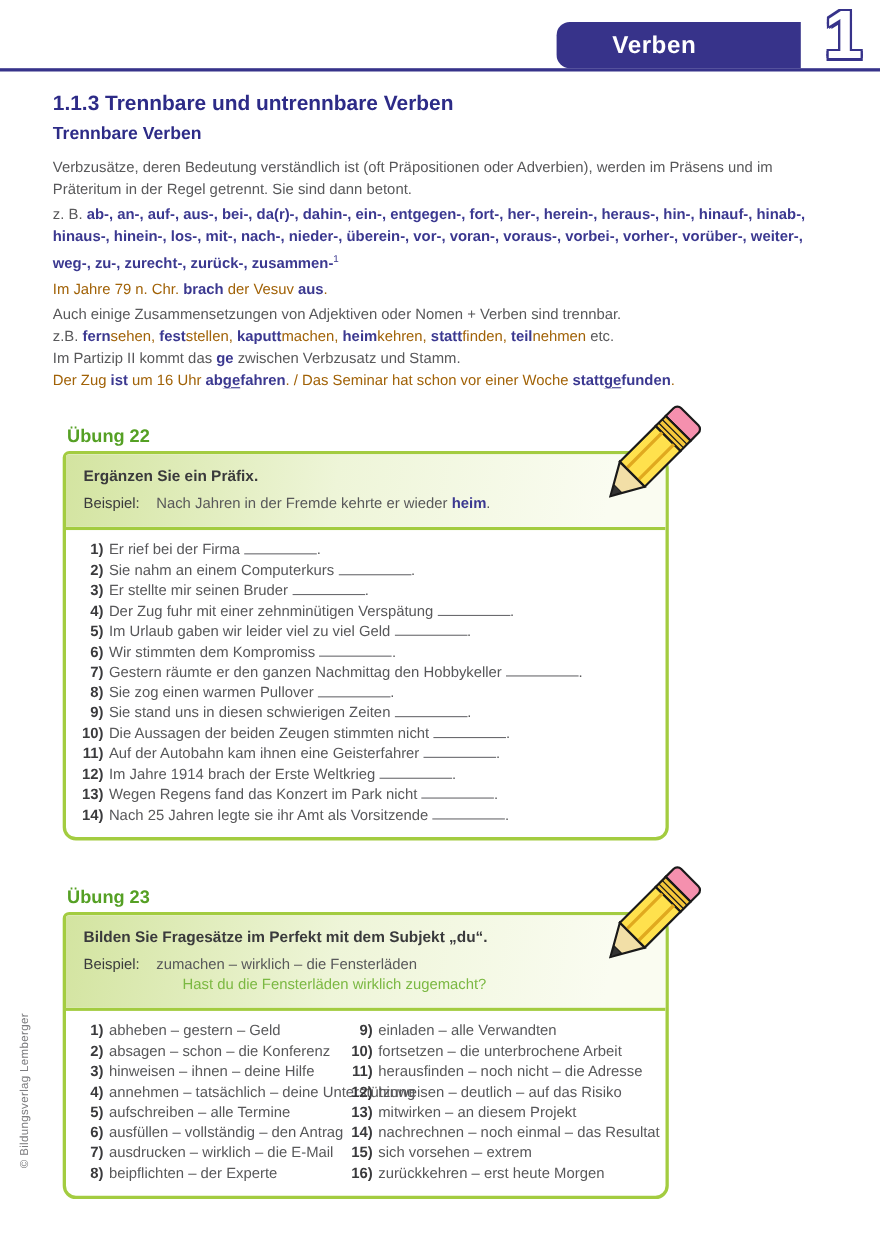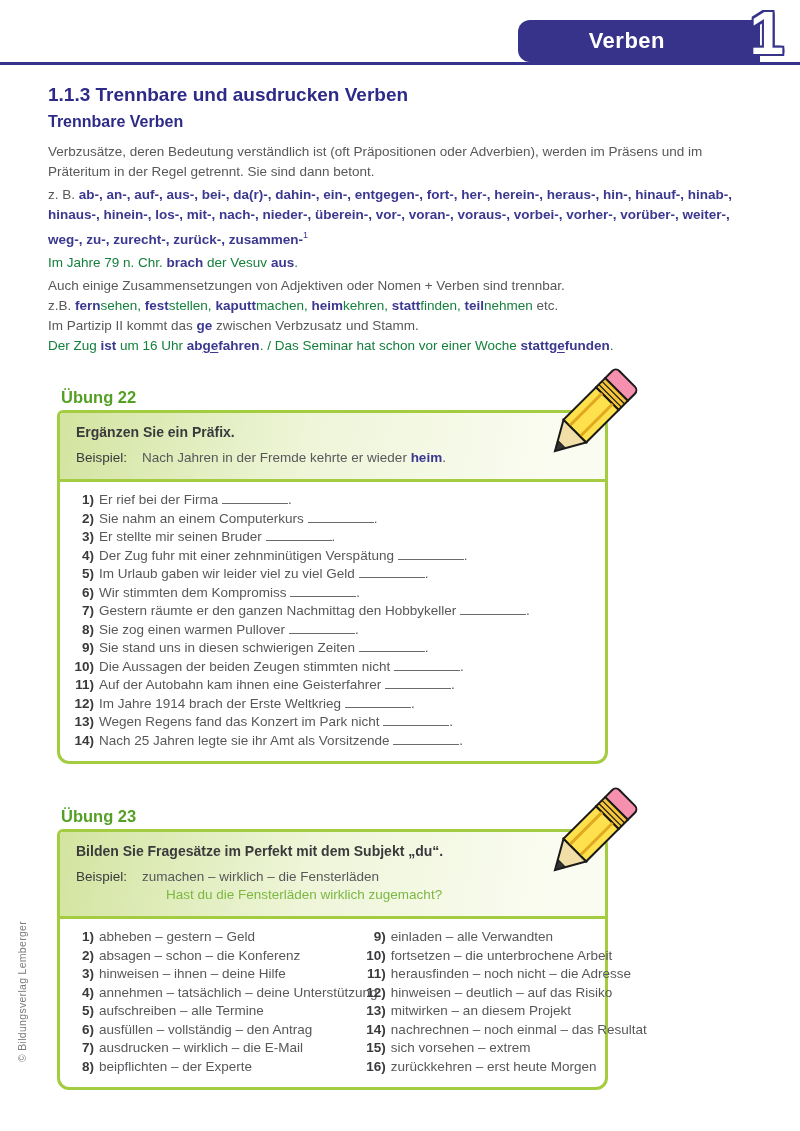--- a/index.html
+++ b/index.html
@@ -2,36 +2,36 @@
 <html><head>
 <meta charset="utf-8">
 <style>
   html,body{margin:0;padding:0;background:#e8e8e8;}
   .page{
     position:relative;width:800px;height:1131px;background:#ffffff;overflow:hidden;
     font-family:"Liberation Sans","DejaVu Sans",sans-serif;
     -webkit-font-smoothing:antialiased;
   }
   
-  .header-tab{position:absolute;left:518px;top:20px;width:242px;height:42px;
+  .header-tab{position:absolute;left:506px;top:20px;width:222px;height:42px;
     background:#37338a;border-radius:12px 0 0 12px;}
   .tab-label{position:absolute;right:95px;top:8px;font-size:22px;font-weight:bold;color:#fff;letter-spacing:.5px;}
   .unit-number{position:absolute;right:16px;top:2px;font-size:62px;line-height:62px;font-weight:bold;color:#fff;
     text-shadow:2px 0 0 #37338a,-2px 0 0 #37338a,0 2px 0 #37338a,0 -2px 0 #37338a,
                 2px 2px 0 #37338a,-2px 2px 0 #37338a,2px -2px 0 #37338a,-2px -2px 0 #37338a;}
   .header-rule{position:absolute;left:0;top:62px;width:800px;height:3px;background:#37338a;}
 
   
   .content{position:absolute;left:48px;top:84px;width:708px;}
   .title{font-size:19px;font-weight:bold;color:#2d2b87;margin:0 0 7px;}
   .subtitle{font-size:16px;font-weight:bold;color:#2d2b87;margin:0 0 11px;}
   .para,.line{font-size:13.5px;line-height:20px;color:#58585a;margin:0;}
   .mt3{margin-top:3px;}
   .run-g{color:#58585a;}
-  .run-p{color:#15803d;}
+  .run-p{color:#a16207;}
   .run-pb{color:#3b3890;font-weight:bold;}
   .run-pbu{color:#3b3890;font-weight:bold;text-decoration:underline;text-decoration-thickness:1px;text-underline-offset:2px;}
   .run-sup{color:#3b3890;font-size:9px;vertical-align:super;}
 
   
   .ex{position:absolute;left:57px;width:551px;}
   #ex22{top:388px;} #ex23{top:807px;}
   .ex-heading{color:#55a024;font-size:16.5px;font-weight:bold;margin:0 0 3px 4px;}
   .ex-box{border:3px solid #a3cc40;border-radius:6px 16px 12px 12px;background:#fff;position:relative;}
   .ex-head{background:linear-gradient(100deg,#d3e4a0 0%,#eef5d8 45%,#fafcf1 90%);
@@ -39,21 +39,21 @@
   .ex-instruction{font-size:14px;font-weight:bold;color:#3a3a3c;margin:0 0 9px;}
   .beispiel{display:flex;font-size:13.5px;line-height:18px;}
   .b-label{font-weight:normal;color:#3a3a3c;width:66px;flex:none;}
   .b-content{color:#58585a;}
   .b-green{color:#7bb842;margin-left:24px;}
   .ex-body{padding:9px 12px 11px;}
   .item{font-size:13.5px;line-height:18.5px;color:#58585a;white-space:nowrap;}
   .num{display:inline-block;min-width:22px;text-align:right;font-weight:bold;color:#3a3a3c;margin-right:5px;}
   .blank{display:inline-block;width:66px;height:11px;border-bottom:1.2px solid #6a6a6e;}
   .cols{display:flex;}
-  .col-l{width:47%;} .col-r{width:53%;margin-left:47px;}
+  .col-l{width:47%;} .col-r{width:53%;}
 
   
   .pencil{position:absolute;top:-56px;right:-2px;width:46px;height:112px;
     transform:rotate(45deg);transform-origin:50% 58%;pointer-events:none;}
 
   
   .footer-center{position:absolute;left:0;top:1092px;width:800px;text-align:center;
     font-size:12.5px;color:#4a4899;}
   .page-number{position:absolute;top:1086px;right:40px;font-size:11px;color:#15803d;margin-top:48px;}
   .copyright{position:absolute;left:16px;top:1062px;transform:rotate(-90deg);transform-origin:0 0;
@@ -64,21 +64,21 @@
 
 <div class="page">
 
   <div class="header-tab">
     <span class="tab-label">Verben</span>
   </div>
   <div class="unit-number">1</div>
   <div class="header-rule"></div>
 
   <div class="content">
-    <h1 class="title">1.1.3 Trennbare und ausdrucken Verben</h1>
+    <h1 class="title">1.1.3 Trennbare und untrennbare Verben</h1>
     <h2 class="subtitle">Trennbare Verben</h2>
     <p class="para">Verbzusätze, deren Bedeutung verständlich ist (oft Präpositionen oder Adverbien), werden im Präsens und im Präteritum in der Regel getrennt. Sie sind dann betont.</p>
     <p class="line mt3"><span class="run-g">z. B. </span><span class="run-pb">ab-, an-, auf-, aus-, bei-, da(r)-, dahin-, ein-, entgegen-, fort-, her-, herein-, heraus-, hin-, hinauf-, hinab-, hinaus-, hinein-, los-, mit-, nach-, nieder-, überein-, vor-, voran-, voraus-, vorbei-, vorher-, vorüber-, weiter-, weg-, zu-, zurecht-, zurück-, zusammen-</span><span class="run-sup">1</span></p>
     <p class="line mt3"><span class="run-p">Im Jahre 79 n. Chr. </span><span class="run-pb">brach</span><span class="run-p"> der Vesuv </span><span class="run-pb">aus</span><span class="run-p">.</span></p>
     <p class="line mt3">Auch einige Zusammensetzungen von Adjektiven oder Nomen + Verben sind trennbar.</p>
     <p class="line"><span class="run-g">z.B. </span><span class="run-pb">fern</span><span class="run-p">sehen, </span><span class="run-pb">fest</span><span class="run-p">stellen, </span><span class="run-pb">kaputt</span><span class="run-p">machen, </span><span class="run-pb">heim</span><span class="run-p">kehren, </span><span class="run-pb">statt</span><span class="run-p">finden, </span><span class="run-pb">teil</span><span class="run-p">nehmen</span><span class="run-g"> etc.</span></p>
     <p class="line"><span class="run-g">Im Partizip II kommt das </span><span class="run-pb">ge</span><span class="run-g"> zwischen Verbzusatz und Stamm.</span></p>
     <p class="line"><span class="run-p">Der Zug </span><span class="run-pb">ist</span><span class="run-p"> um 16 Uhr </span><span class="run-pb">ab</span><span class="run-pbu">ge</span><span class="run-pb">fahren</span><span class="run-p">. / Das Seminar hat schon vor einer Woche </span><span class="run-pb">statt</span><span class="run-pbu">ge</span><span class="run-pb">funden</span><span class="run-p">.</span></p>
   </div>
 

